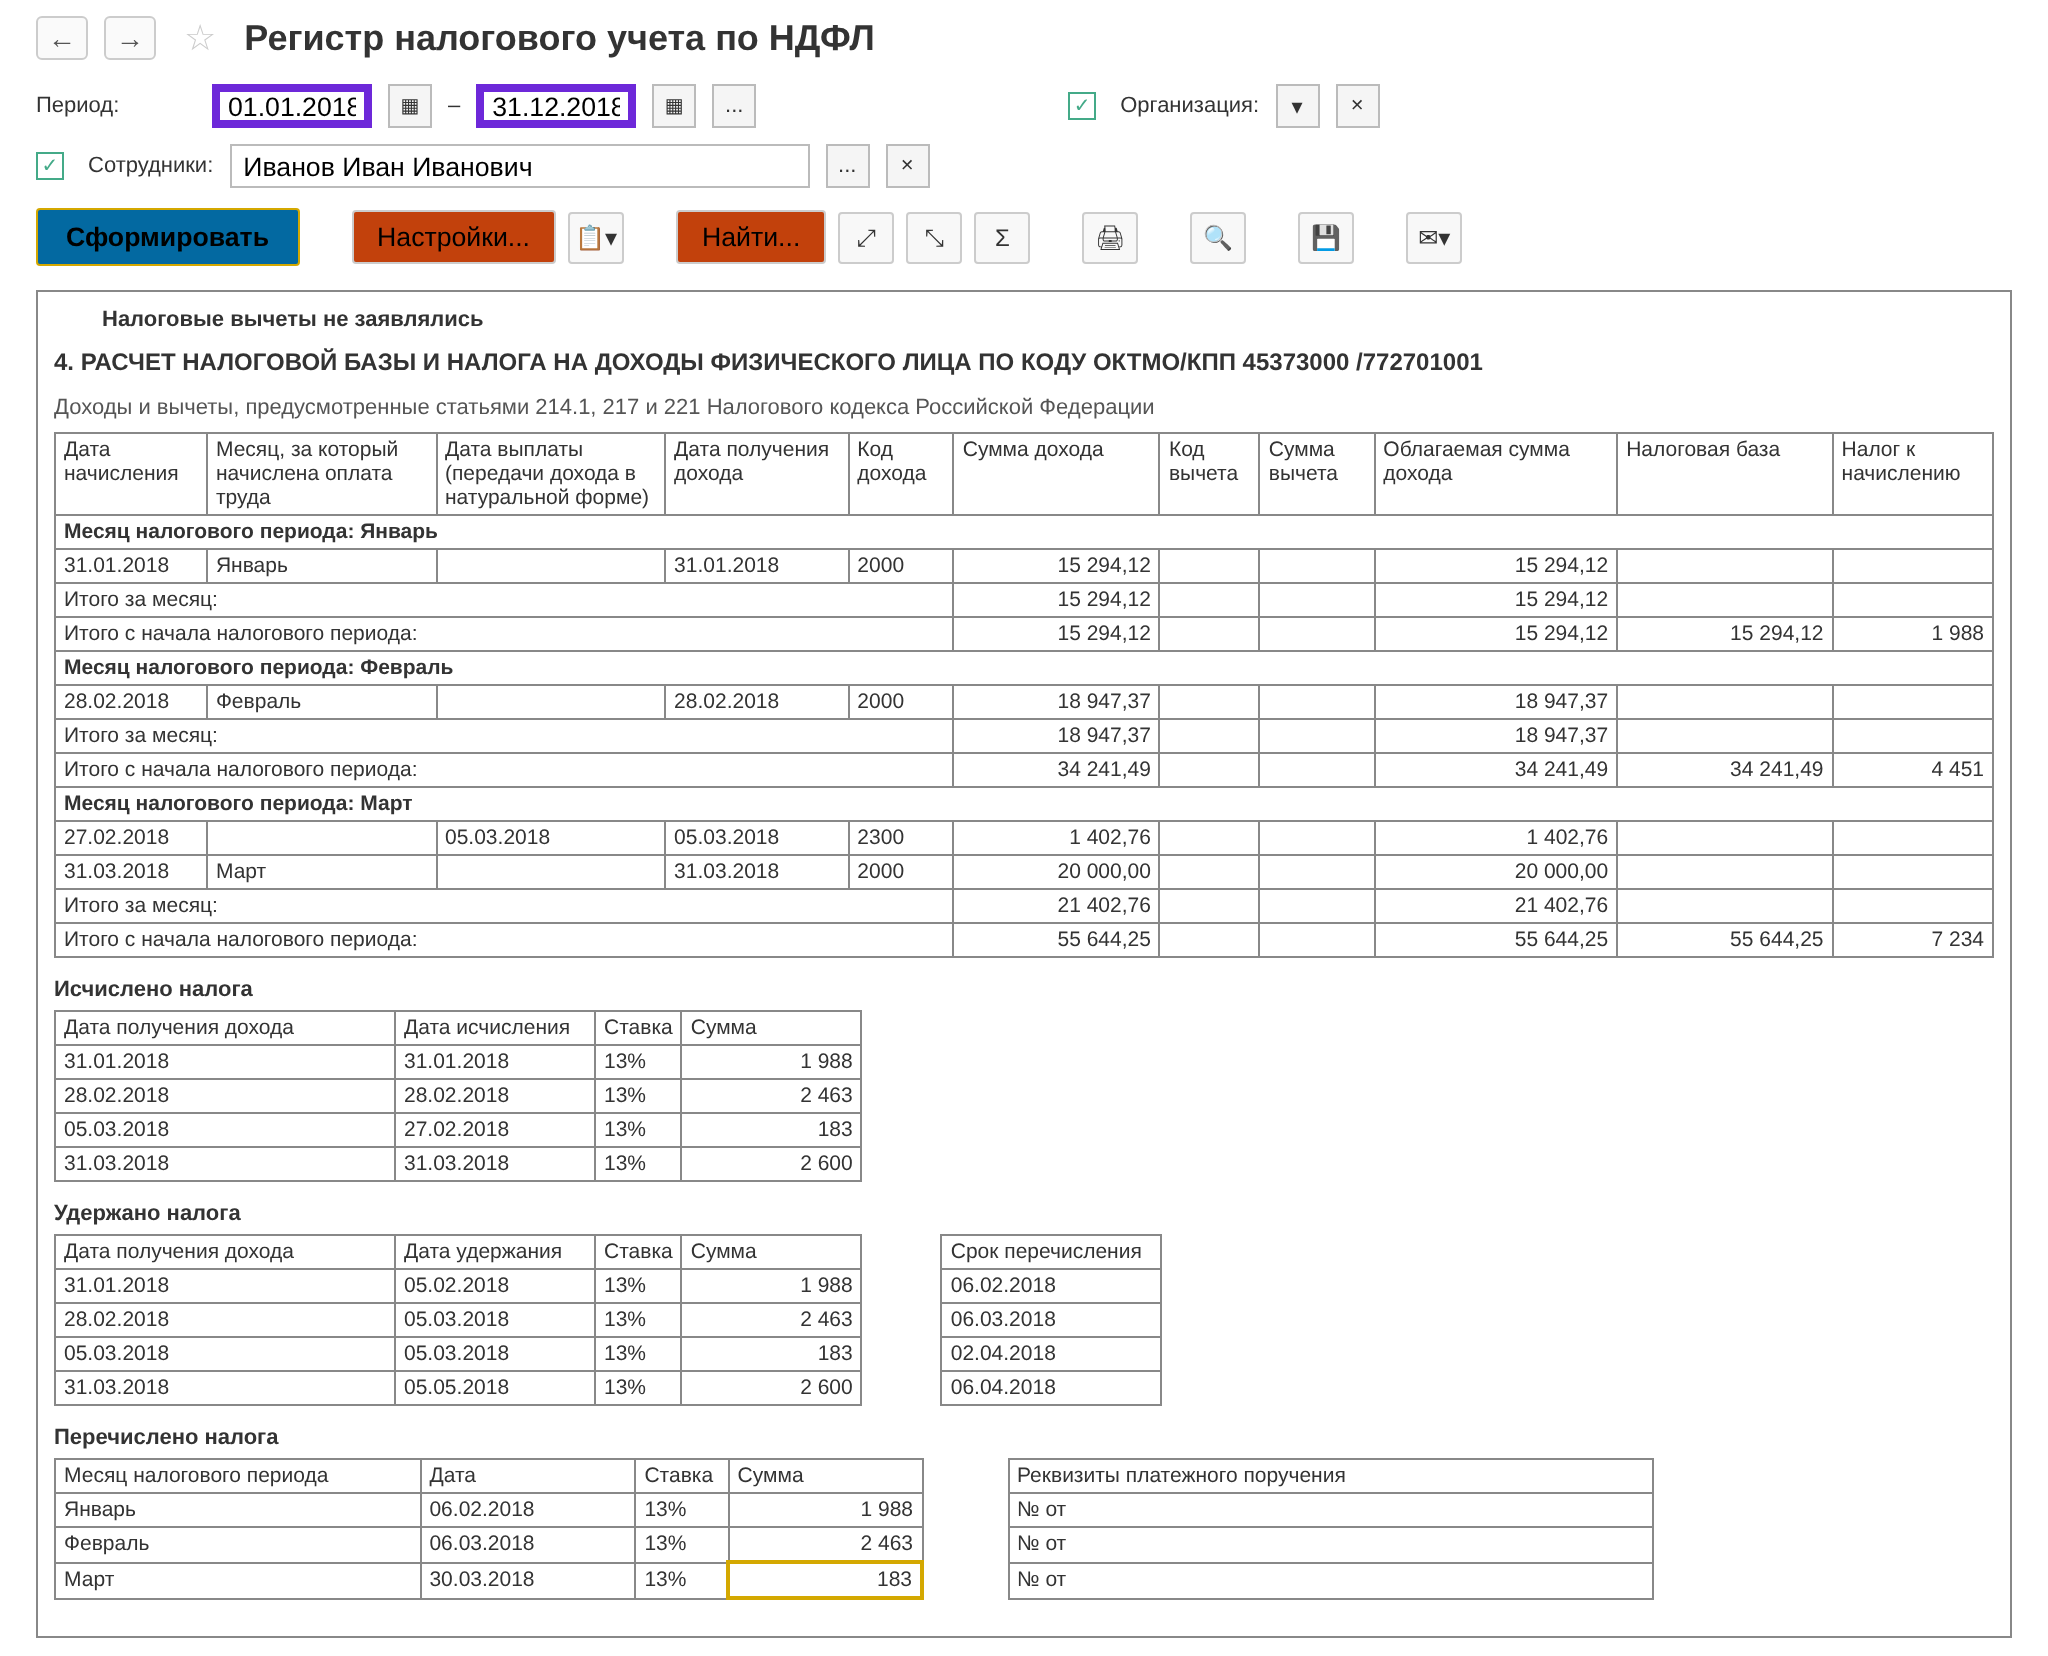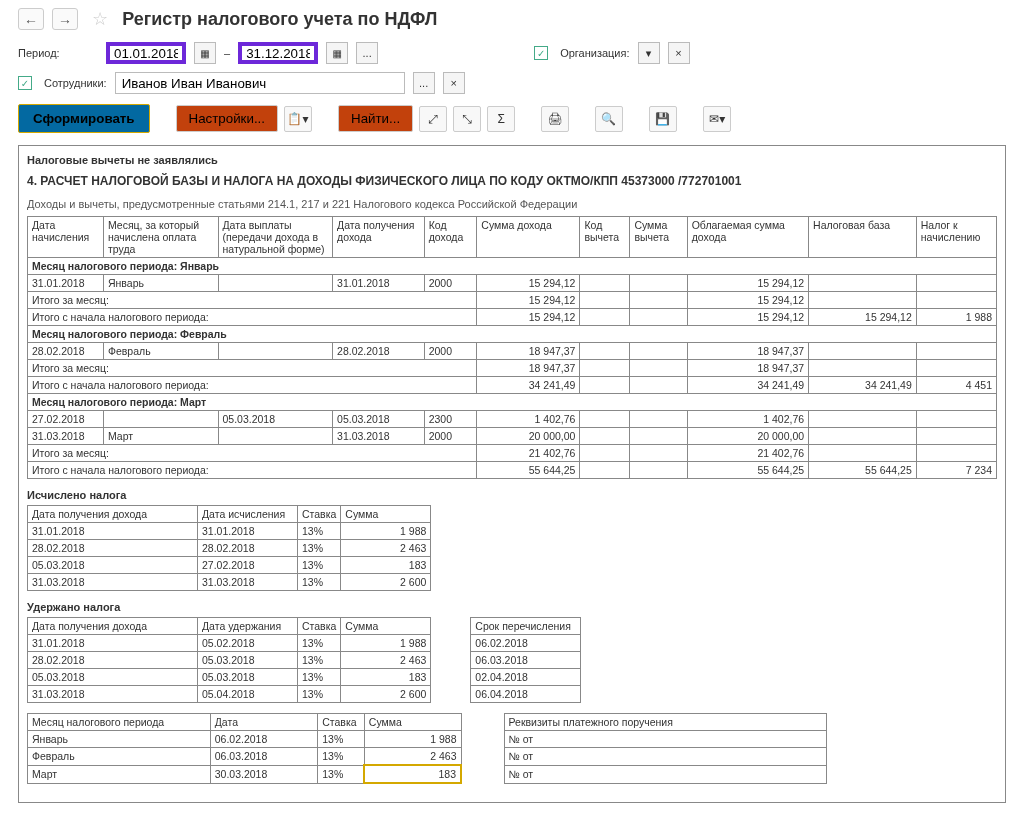--- a/index.html
+++ b/index.html
@@ -14,21 +14,21 @@
 .date-input { border: 4px solid #6d28d9; padding: 2px 4px; width: 80px; height: 22px; }
 .cal-btn { width: 22px; height: 22px; border: 1px solid #bbb; background: #f5f5f5; display: inline-flex; align-items: center; justify-content: center; font-size: 10px; }
 .text-input { border: 1px solid #bbb; padding: 2px 6px; height: 22px; width: 290px; }
 .text-input-wide { width: 380px; }
 .small-btn { width: 22px; height: 22px; border: 1px solid #bbb; background: #f5f5f5; display: inline-flex; align-items: center; justify-content: center; font-size: 11px; cursor: pointer; }
 .toolbar { display: flex; align-items: center; gap: 6px; margin: 10px 0 12px; }
 .primary-btn { background: #0369a1; border: 1px solid #d4a800; padding: 6px 14px; font-weight: bold; cursor: pointer; border-radius: 2px; }
 .sec-btn { background: #c2410c; border: 1px solid #ccc; padding: 5px 12px; cursor: pointer; border-radius: 2px; }
 .icon-btn { width: 28px; height: 26px; border: 1px solid #ccc; background: #f8f8f8; display: inline-flex; align-items: center; justify-content: center; cursor: pointer; border-radius: 2px; font-size: 12px; }
 .report { border: 1px solid #888; padding: 8px; }
-.line1 { font-weight: bold; margin-bottom: 8px; }
+.line1 { font-weight: bold; margin-bottom: 8px; margin-left: 24px; }
 .line2 { font-weight: bold; font-size: 12px; margin-bottom: 10px; }
 .line3 { font-weight: bold; margin-bottom: 6px; }
 .line4 { margin-bottom: 6px; color: #555; }
 table { border-collapse: collapse; margin-bottom: 10px; }
 table.full { width: 100%; }
 td, th { border: 1px solid #888; padding: 2px 4px; font-size: 10.5px; text-align: left; vertical-align: top; font-weight: normal; }
 .num { text-align: right; }
 .bold-row td { font-weight: bold; }
 .section-title { font-weight: bold; margin: 8px 0 4px; }
 .highlight { border: 2px solid #d4a800 !important; }
@@ -291,29 +291,30 @@
         <tr>
           <td class=" ">05.03.2018</td>
           <td class=" ">05.03.2018</td>
           <td class=" ">13%</td>
           <td class="num ">183</td>
           <td style="border:none"></td>
           <td class=" ">02.04.2018</td>
         </tr>
         <tr>
           <td class=" ">31.03.2018</td>
-          <td class=" ">05.04.2018</td>
+          <td class=" ">05.05.2018</td>
           <td class=" ">13%</td>
           <td class="num ">2 600</td>
           <td style="border:none"></td>
           <td class=" ">06.04.2018</td>
         </tr>
       </tbody>
     </table>
 
+  <div class="section-title">Перечислено налога</div>
   <table id="paid-table" style="width:800px">
       <tbody>
         <tr>
           <th style="width:170px">Месяц налогового периода</th>
           <th style="width:100px">Дата</th>
           <th style="width:38px">Ставка</th>
           <th style="width:90px">Сумма</th>
           <td style="width:40px;border:none"></td>
           <th style="width:300px">Реквизиты платежного поручения</th>
         </tr>

